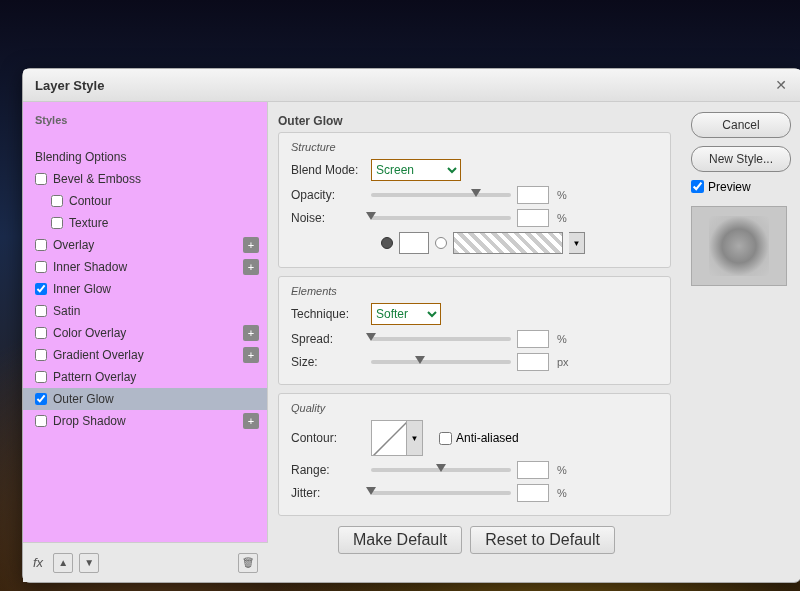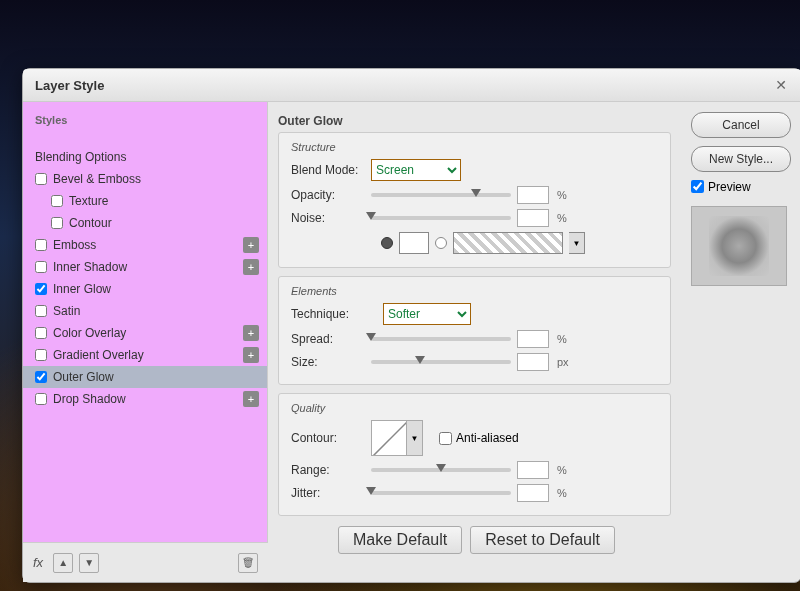--- a/index.html
+++ b/index.html
@@ -283,22 +283,21 @@
       background: #ddd;
       cursor: pointer;
       display: flex;
       align-items: center;
       justify-content: center;
       font-size: 8px;
     }
 
     
     .technique-select {
-      width: 88px;
-      margin-left: 12px;
+      width: 70px;
     }
 
     
     .contour-box {
       width: 36px;
       height: 36px;
       border: 1px solid #aaa;
       background: white;
       cursor: pointer;
       position: relative;
@@ -412,30 +411,30 @@
       <div class="style-item section-label">
         <span>Blending Options</span>
       </div>
 
       <div class="style-item">
         <input type="checkbox" style="">
         <span>Bevel &amp; Emboss</span>
       </div>
       <div class="style-item sub-item">
         <input type="checkbox" style="">
+        <span>Contour</span>
+      </div>
+      <div class="style-item sub-item">
+        <input type="checkbox" style="">
         <span>Texture</span>
       </div>
-      <div class="style-item sub-item">
-        <input type="checkbox" style="">
-        <span>Contour</span>
-      </div>
-
-      <div class="style-item">
-        <input type="checkbox" style="">
-        <span>Emboss</span>
+
+      <div class="style-item">
+        <input type="checkbox" style="">
+        <span>Overlay</span>
         <button class="add-btn">+</button>
       </div>
 
       <div class="style-item">
         <input type="checkbox" style="">
         <span>Inner Shadow</span>
         <button class="add-btn">+</button>
       </div>
 
       <div class="style-item">
@@ -453,20 +452,24 @@
         <span>Color Overlay</span>
         <button class="add-btn">+</button>
       </div>
 
       <div class="style-item">
         <input type="checkbox" style="">
         <span>Gradient Overlay</span>
         <button class="add-btn">+</button>
       </div>
 
+      <div class="style-item">
+        <input type="checkbox" style="">
+        <span>Pattern Overlay</span>
+      </div>
 
       <div class="style-item active">
         <input type="checkbox" checked="" style="">
         <span>Outer Glow</span>
       </div>
 
       <div class="style-item">
         <input type="checkbox" style="">
         <span>Drop Shadow</span>
         <button class="add-btn">+</button>

